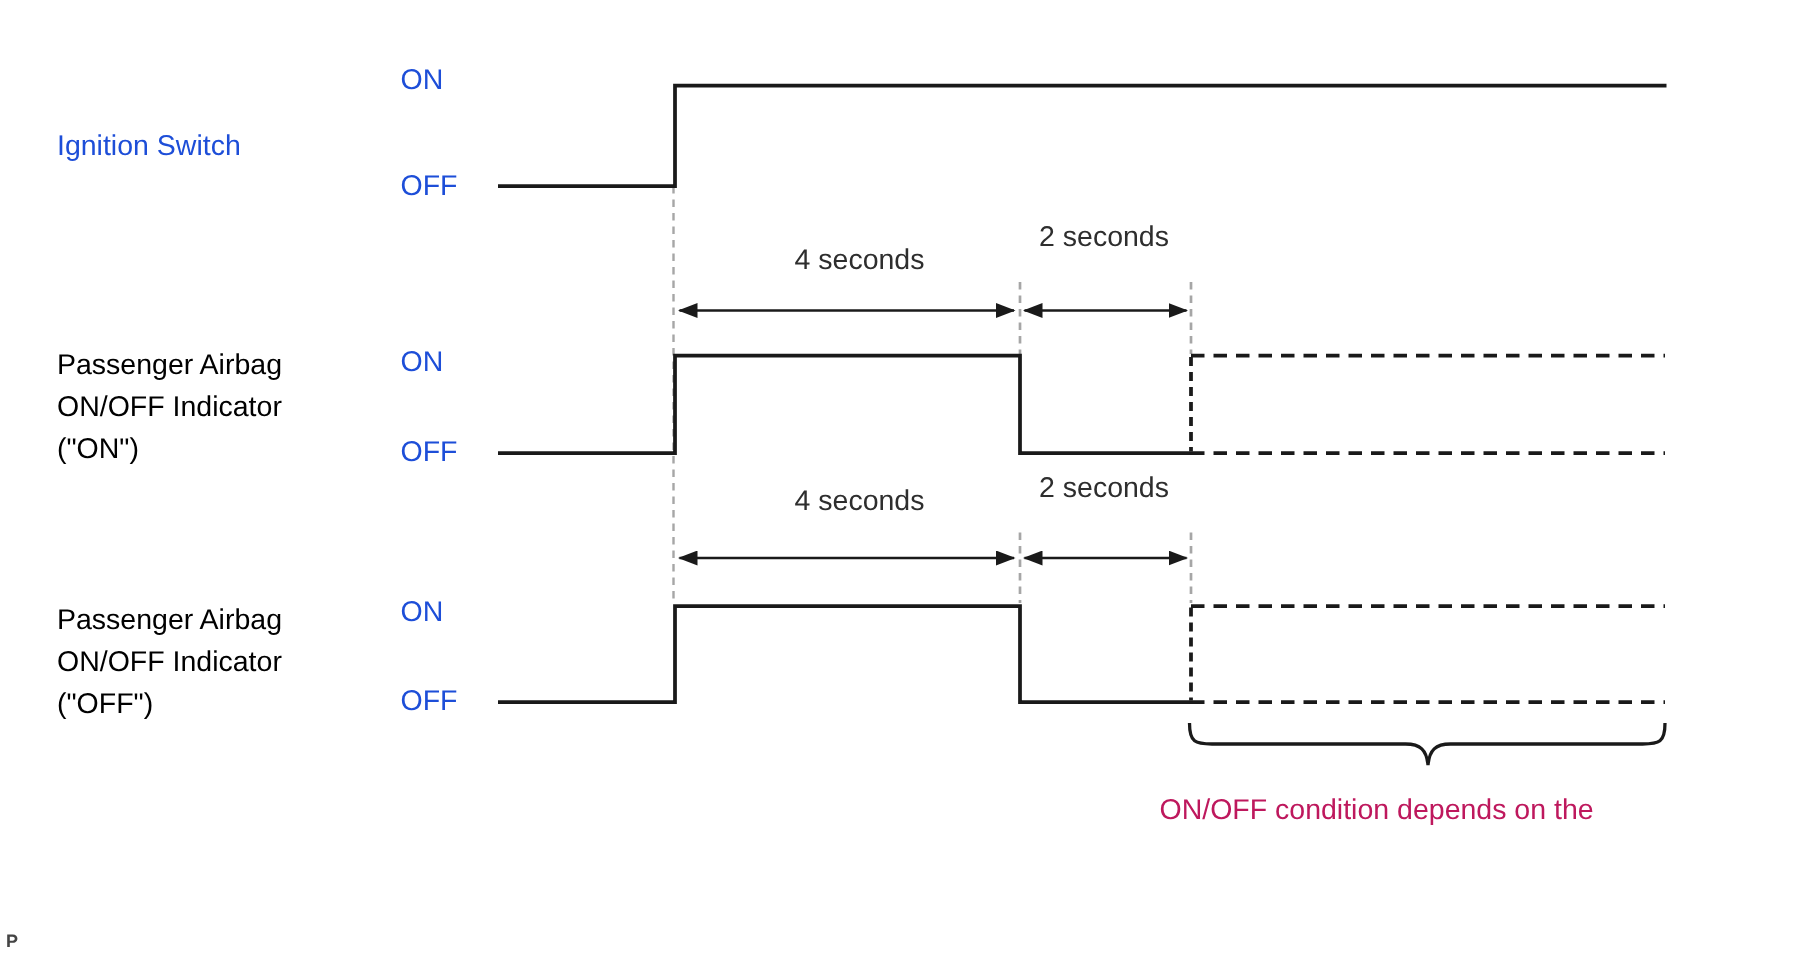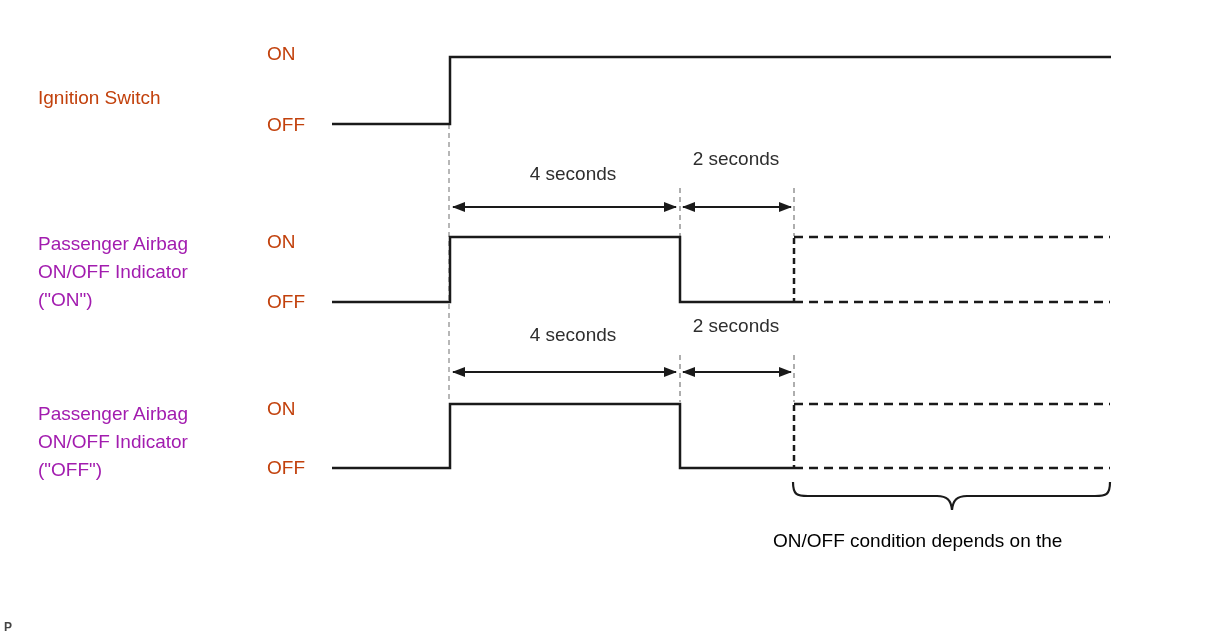--- a/index.html
+++ b/index.html
@@ -10,45 +10,45 @@
     font-family:"Liberation Sans", sans-serif;
     color:#2e2e2e;
     overflow:hidden;
   }
   .canvas svg{position:absolute;left:0;top:0;}
   .txt{
     position:absolute;
     font-size:19px;
     line-height:21px;
     white-space:nowrap;
-    color:#c2410c;
+    color:#1d4ed8;
   }
   .lbl-block{
     position:absolute;
     font-size:19px;
     line-height:28px;
     white-space:nowrap;
-    color:#a21caf;
+    color:#000000;
   }
   .dim{
     position:absolute;
     font-size:19px;
     line-height:21px;
     width:160px;
     text-align:center;
     white-space:nowrap;
     color:#2e2e2e;
   }
   .caption{
     position:absolute;
     left:773px;top:525px;
     font-size:19px;
     line-height:32px;
     white-space:nowrap;
-    color:#000000;
+    color:#be185d;
   }
   .page-marker{
     position:absolute;
     left:4px;top:620px;
     font-size:12px;
     font-weight:bold;
     color:#444;
   }
 </style>
 </head>

